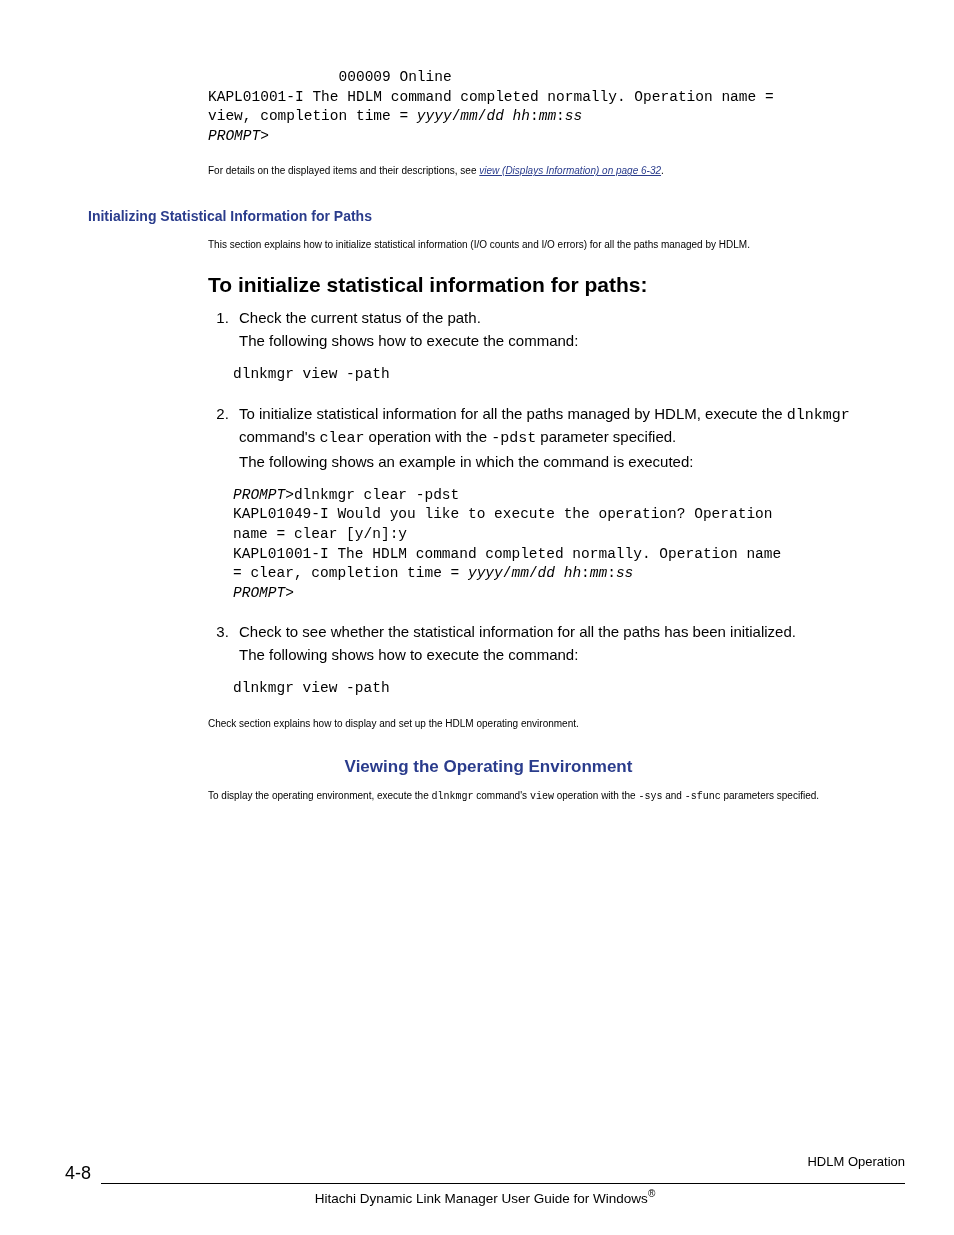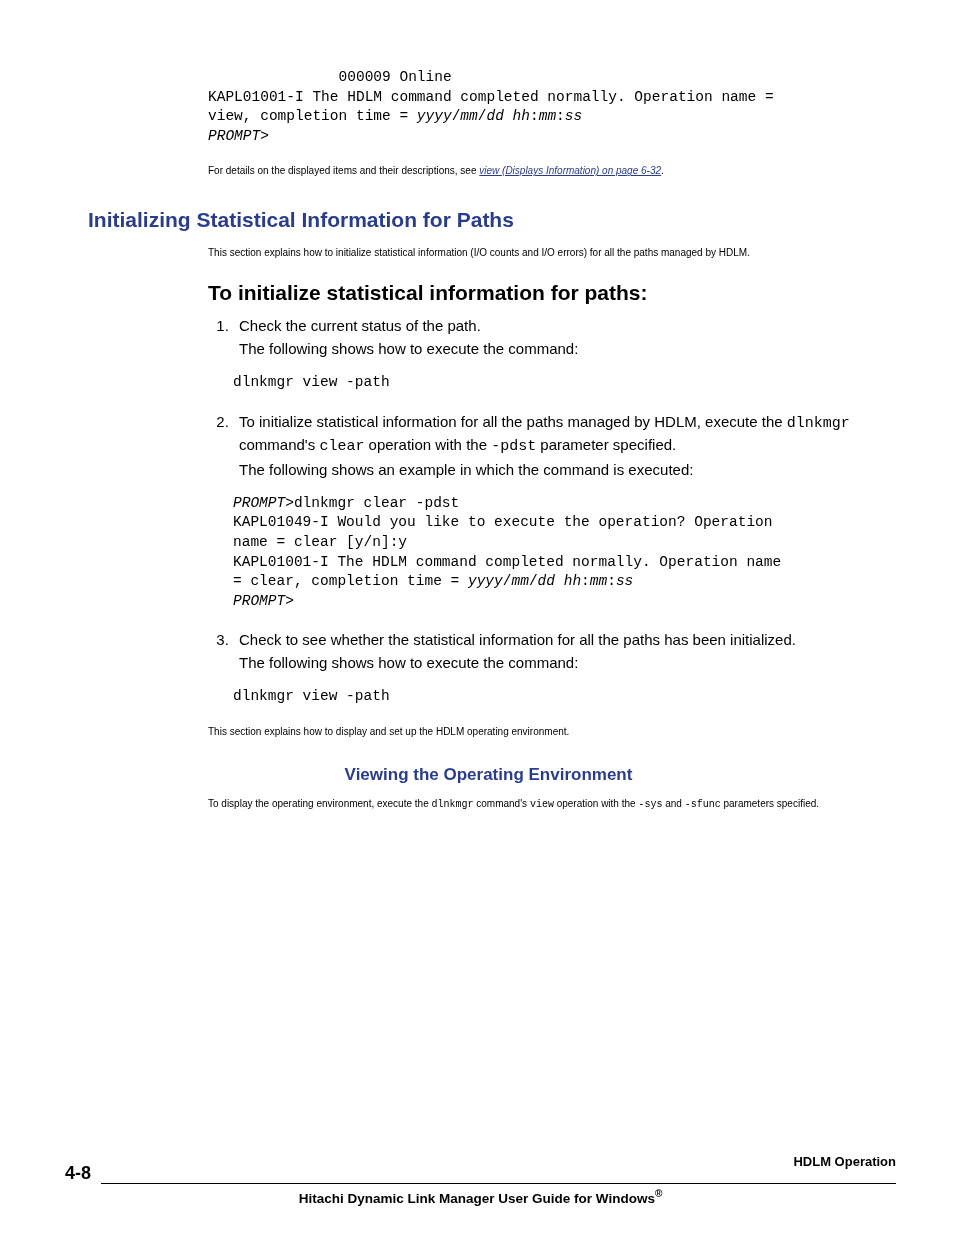--- a/index.html
+++ b/index.html
@@ -39,21 +39,21 @@
     line-height: 1.4;
     margin-bottom: 14px;
   }
   .link {
     color: #2a3c8c;
     text-decoration: underline;
     font-style: italic;
   }
   h2.sec {
     color: #2a3c8c;
-    font-size: 21px;
+    font-size: 14px;
     font-weight: bold;
     margin: 30px 0 14px 0;
   }
   h3.subsec {
     color: #2a3c8c;
     font-size: 17px;
     font-weight: bold;
     margin: 26px 0 12px 0;
     text-align: center;
   }
@@ -72,23 +72,22 @@
   ol.steps li {
     margin-bottom: 4px;
     padding-left: 6px;
   }
   .step-para { margin: 2px 0 2px 0; }
   .inline-mono { font-family: "Courier New", Courier, monospace; }
   .footer {
     position: absolute;
     bottom: 30px;
     left: 65px;
-    right: 58px;
+    right: 49px;
     text-align: center;
-    font-weight: bold;
   }
   .footer-top {
     display: flex;
     align-items: flex-end;
     margin-bottom: 2px;
   }
   .footer-pageno {
     font-size: 18px;
     flex: 0 0 auto;
     margin-right: 10px;
@@ -160,21 +159,21 @@
 
   <ol class="steps" start="3">
     <li>
       <div class="step-para">Check to see whether the statistical information for all the paths has been initialized.</div>
       <div class="step-para">The following shows how to execute the command:</div>
     </li>
   </ol>
   <div class="mono code-block-indent2">dlnkmgr view -path</div>
 
 
-  <p class="body-indent">This section explains how to display and set up the HDLM operating environment.</p>
+  <p class="body-indent">Check section explains how to display and set up the HDLM operating environment.</p>
 
   <h3 class="subsec">Viewing the Operating Environment</h3>
 
   <p class="body-indent">
     <span>To display the operating environment, execute the </span><span class="inline-mono">dlnkmgr</span><span> command's </span><span class="inline-mono">view</span><span> operation with the </span><span class="inline-mono">-sys</span><span> and </span><span class="inline-mono">-sfunc</span><span> parameters specified.</span>
   </p>
 
   <div class="footer">
     <div class="footer-top">
       <div class="footer-pageno">4-8</div>

